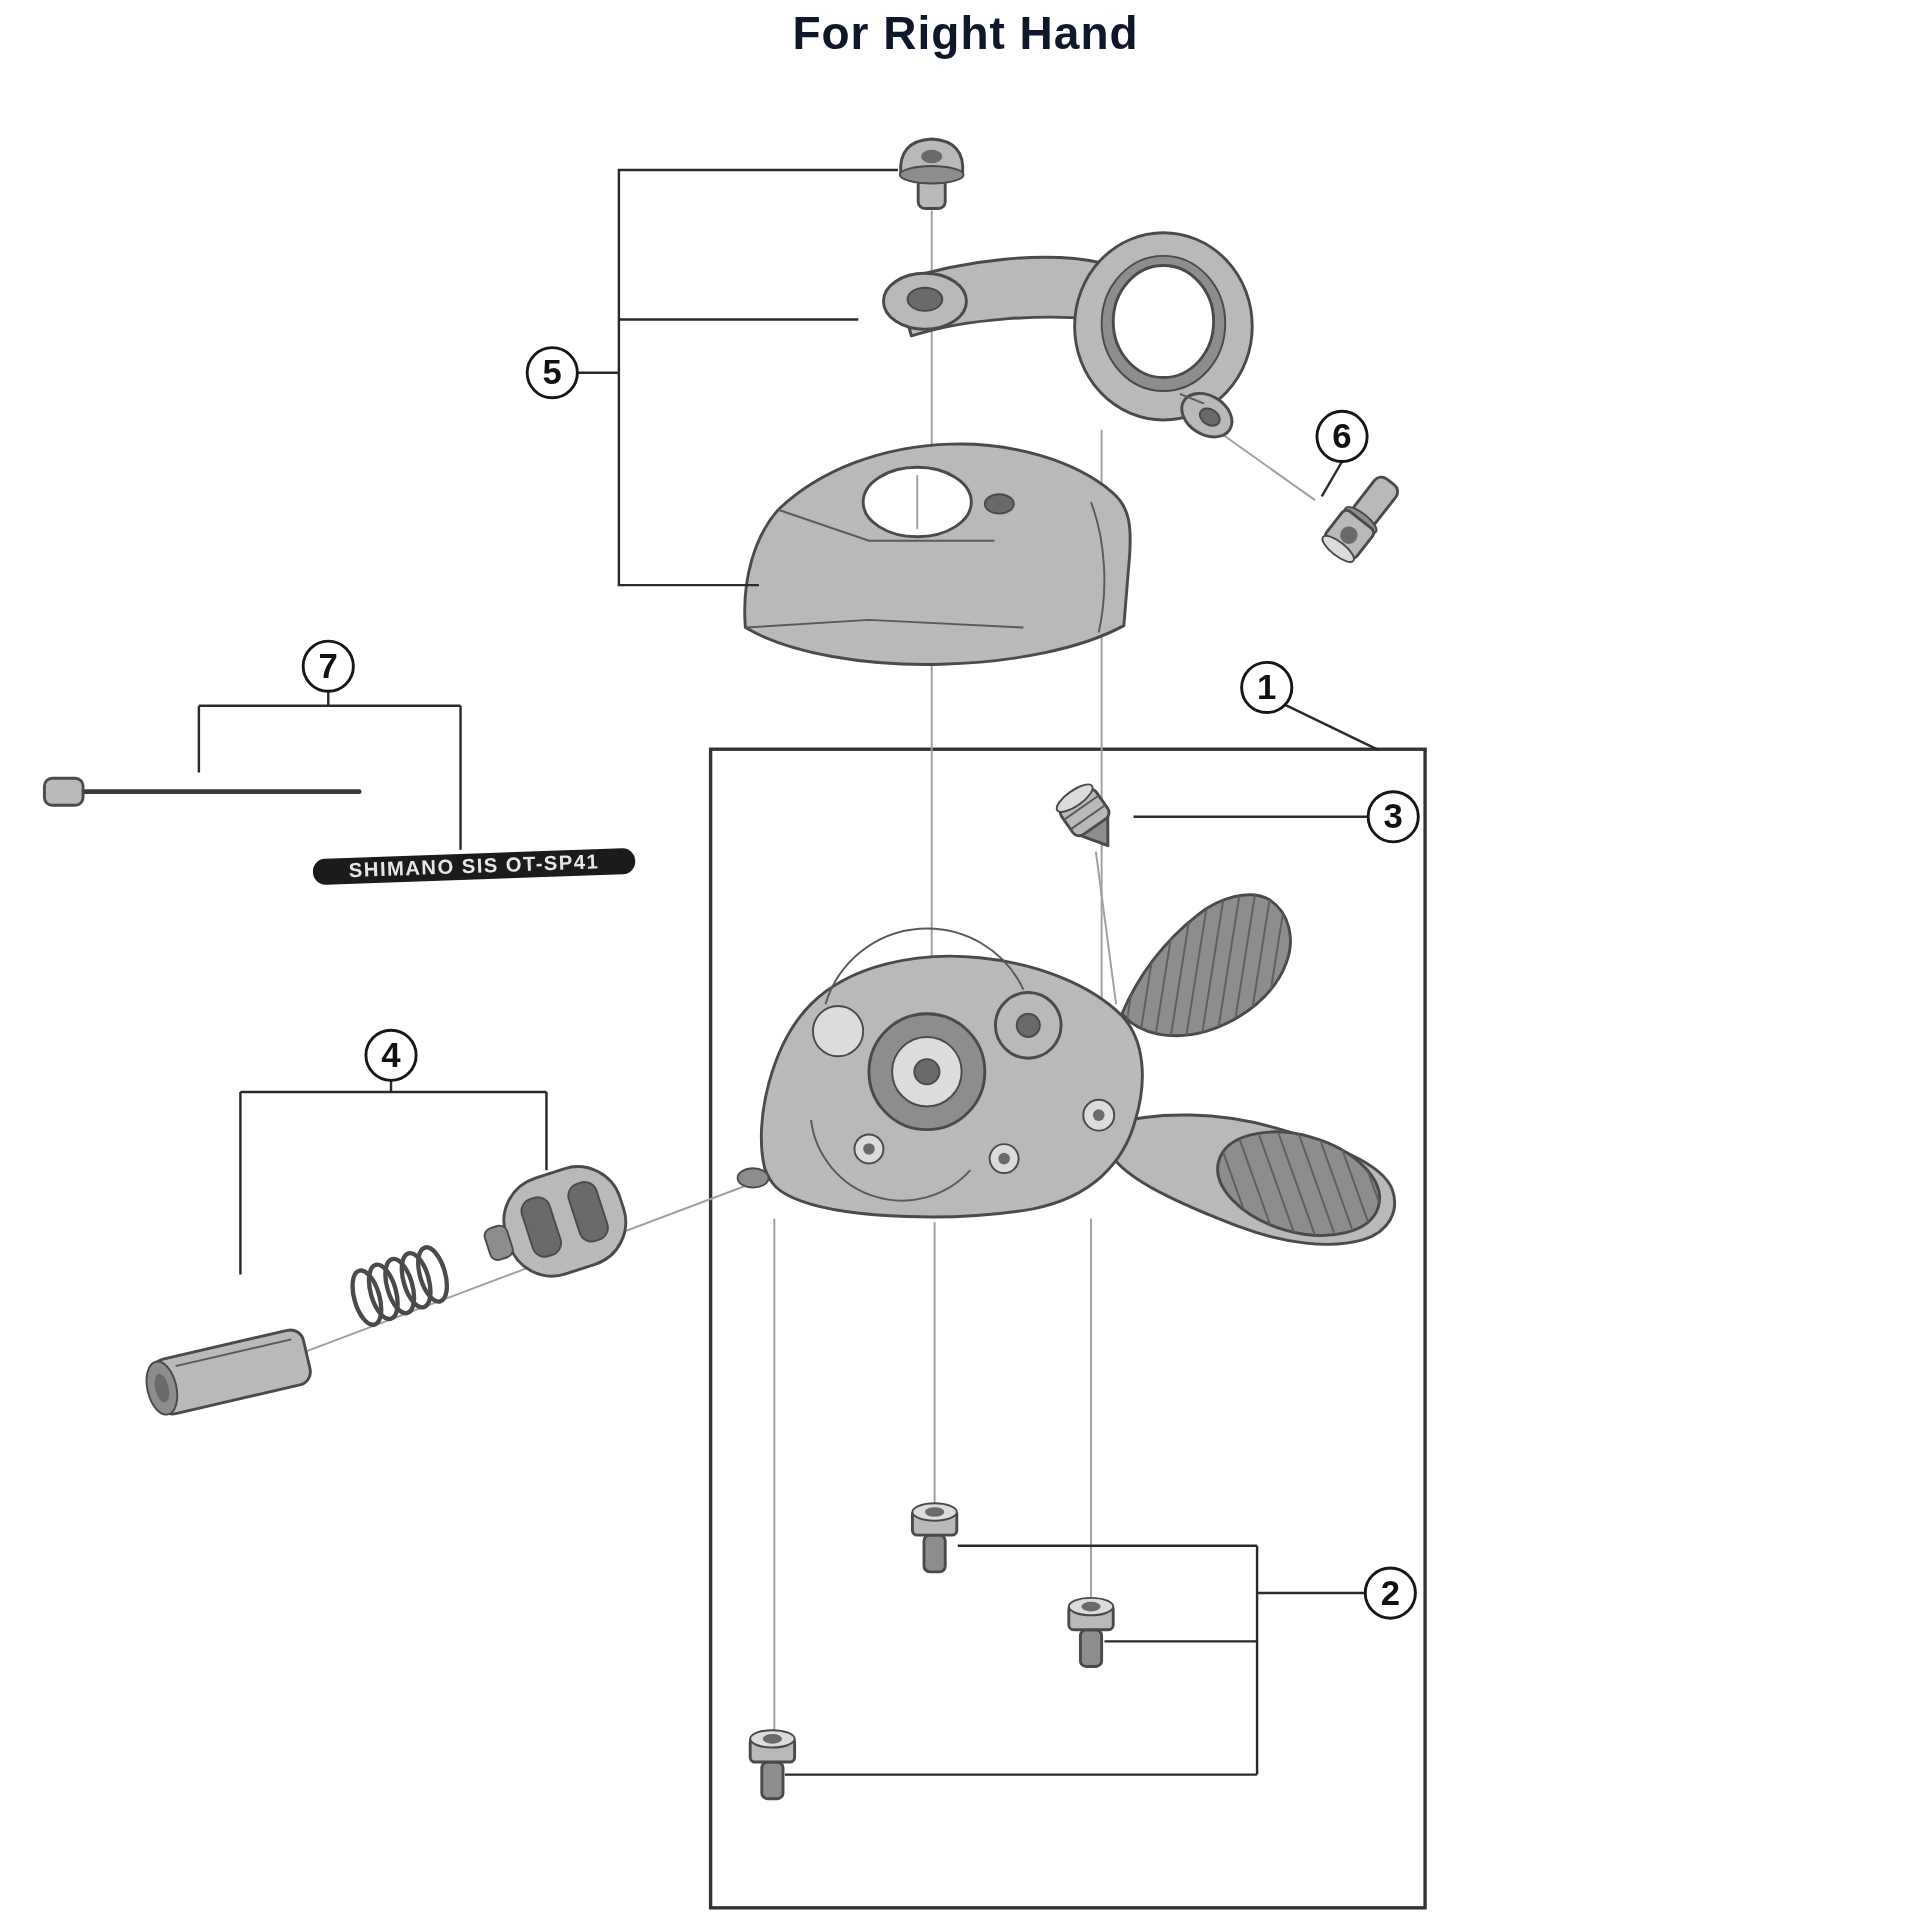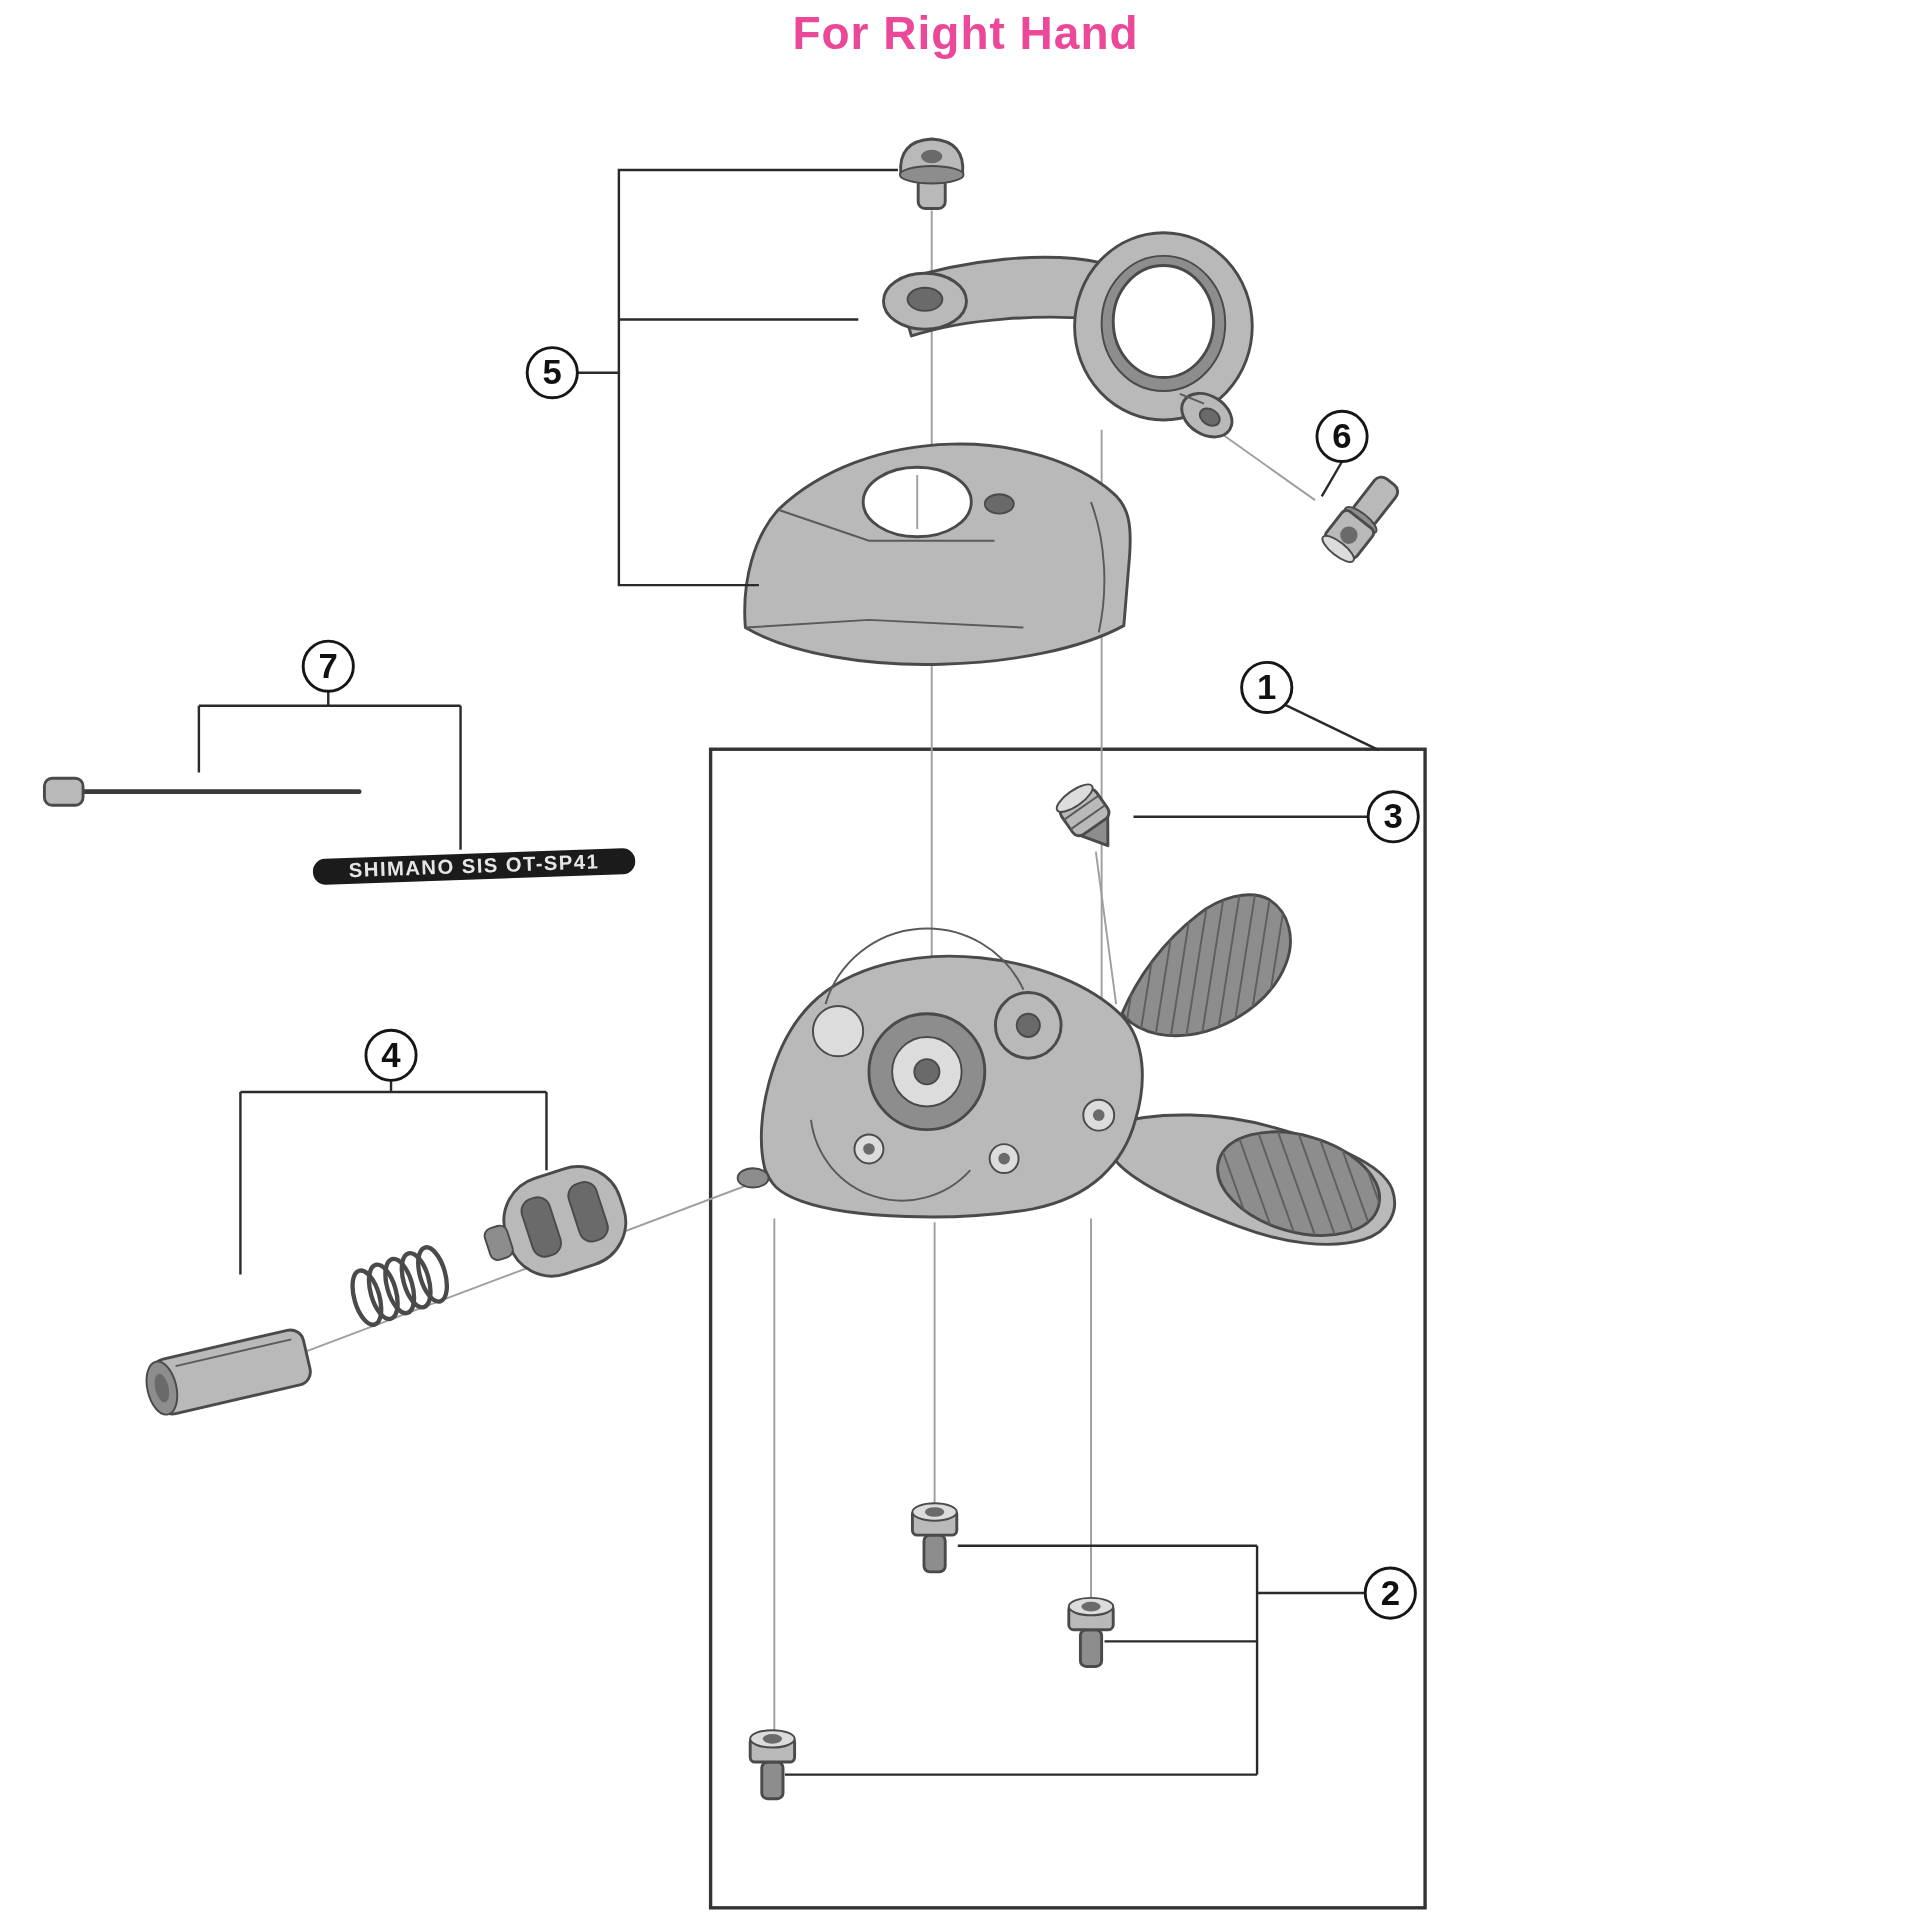--- a/index.html
+++ b/index.html
@@ -1,19 +1,19 @@
 <!DOCTYPE html>
 <html style="--background: #ffffff; --outline: #4a4a4a; --part-mid: #b9b9b9; --part-dark: #8d8d8d; --part-light: #dcdcdc; --part-deep: #6a6a6a; --leader: #2a2a2a; --axis: #9f9f9f; --casing: #1b1b1b;"><head>
 <meta charset="utf-8">
 <style>
   html,body{margin:0;padding:0;background:var(--background,#fff);}
   #stage{position:relative;width:1931px;height:1931px;background:var(--background,#fff);
          font-family:"Liberation Sans", sans-serif;}
   #title{position:absolute;top:5.8px;left:0;width:100%;text-align:center;
-         font-size:46px;font-weight:bold;color:#ec4899;letter-spacing:1px;}
+         font-size:46px;font-weight:bold;color:#0f172a;letter-spacing:1px;}
   svg{position:absolute;top:0;left:0;}
   .part{stroke:var(--outline,#4a4a4a);stroke-width:3;stroke-linejoin:round;}
   .thin{stroke-width:2;}
   .f-mid{fill:var(--part-mid,#b9b9b9);}
   .f-dark{fill:var(--part-dark,#8d8d8d);}
   .f-light{fill:var(--part-light,#dcdcdc);}
   .f-deep{fill:var(--part-deep,#6a6a6a);}
   .f-white{fill:#ffffff;}
   .lead{stroke:var(--leader,#2a2a2a);stroke-width:2.5;fill:none;}
   .axis{stroke:var(--axis,#9f9f9f);stroke-width:2;fill:none;}

